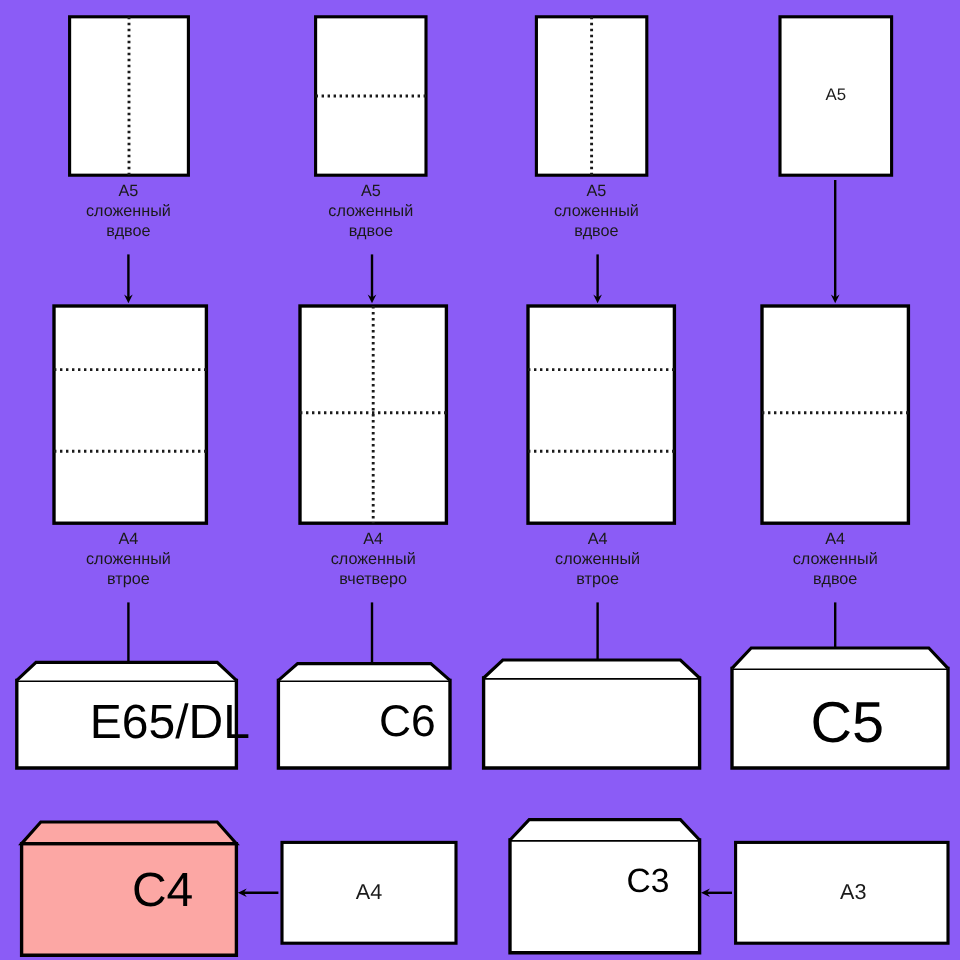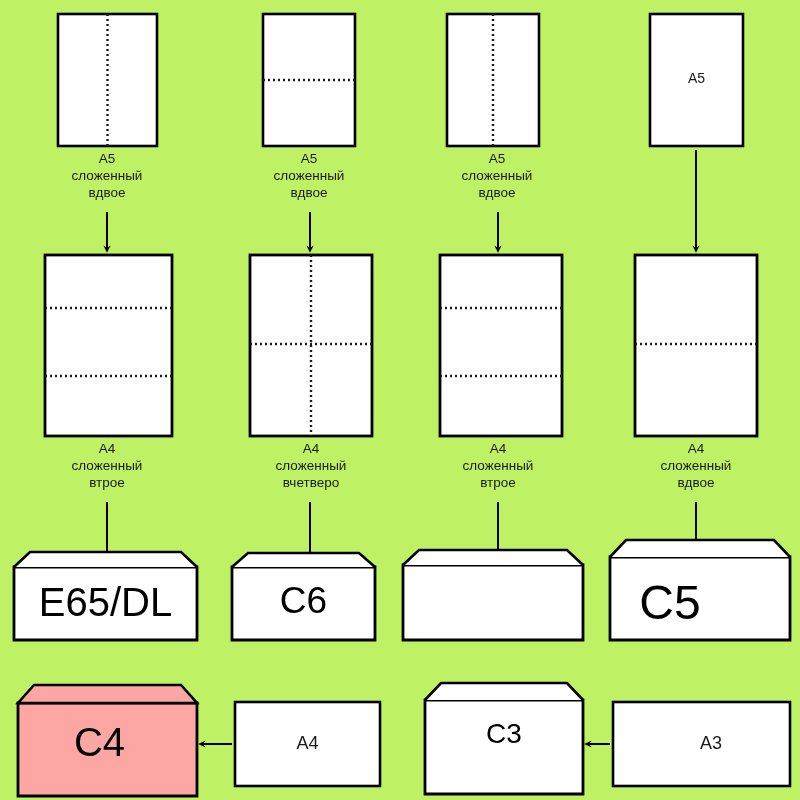--- a/index.html
+++ b/index.html
@@ -4,21 +4,21 @@
 <style>
   html, body {
     margin: 0;
     padding: 0;
     background: #ffffff;
   }
   #stage {
     position: relative;
     width: 800px;
     height: 800px;
-    background: #bef264;
+    background: #8b5cf6;
     font-family: "Liberation Sans", sans-serif;
     overflow: hidden;
   }
   #stage svg.layer {
     position: absolute;
     left: 0;
     top: 0;
     width: 800px;
     height: 800px;
   }
@@ -37,20 +37,21 @@
     font-size: 14px;
     color: #1a1a1a;
     font-family: "Liberation Sans", sans-serif;
   }
   .env-label {
     position: absolute;
     text-align: center;
     color: #000000;
     font-family: "Liberation Sans", sans-serif;
     font-weight: 400;
+    margin-left: 36px;
   }
 </style>
 </head>
 <body>
 
 <div id="stage">
 
   <svg class="layer" viewBox="0 0 800 800">
     <defs>
       <marker id="arrowhead" markerWidth="9" markerHeight="9" refX="4.2" refY="4.2" orient="auto" markerUnits="userSpaceOnUse">

